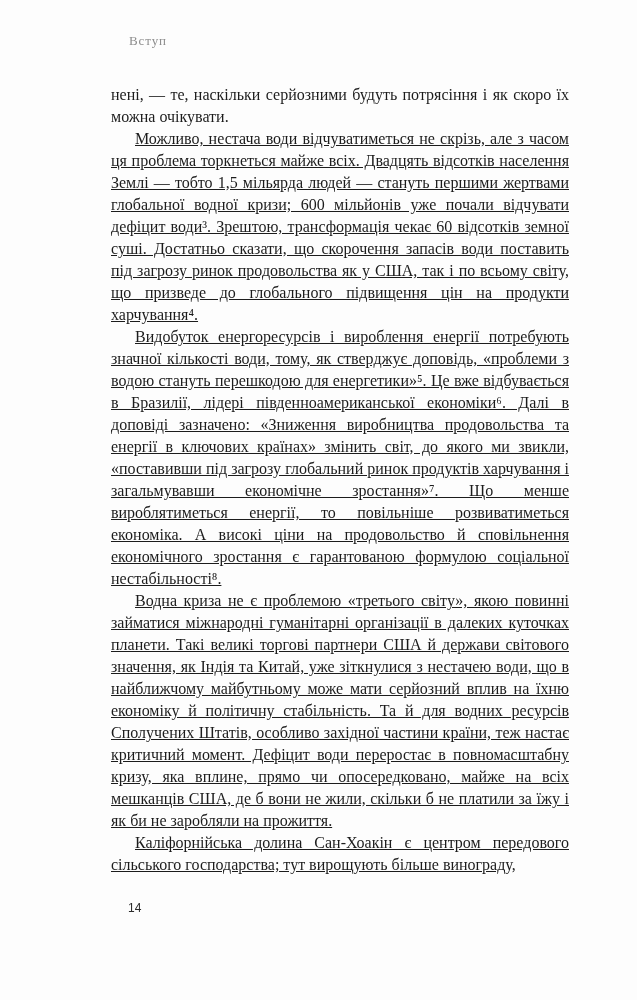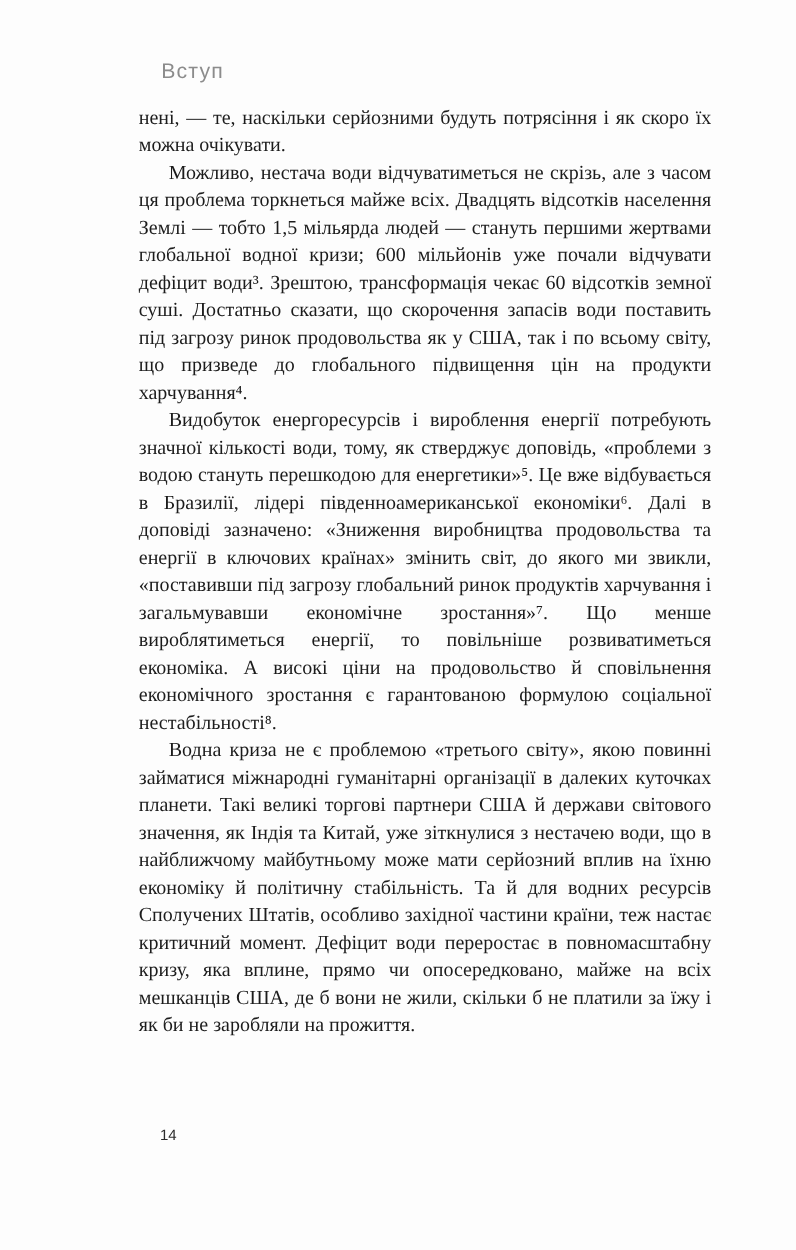--- a/index.html
+++ b/index.html
@@ -18,23 +18,23 @@
     width: 637px;
     height: 1000px;
     background: var(--page-bg);
     overflow: hidden;
     font-family: "Liberation Serif", "DejaVu Serif", serif;
     color: var(--ink);
   }
   .running-head {
     position: absolute;
     left: 129px;
-    top: 47px;
-    font-family: Liberation Sans, sans-serif;
-    font-size: 17px;
+    top: 33px;
+    font-family: Liberation Serif, serif;
+    font-size: 13px;
     letter-spacing: 0.9px;
     color: var(--muted);
   }
   .text-block {
     position: absolute;
     left: 111px;
     top: 84px;
     width: 458px;
     font-size: 16px;
     line-height: 22px;
@@ -42,20 +42,21 @@
     text-justify: inter-word;
     hyphens: none;
   }
   .text-block p {
     margin: 0;
     padding: 0;
     text-indent: 0;
   }
   .text-block p.indent {
     text-indent: 24px;
+    text-decoration: underline;
   }
   .page-number {
     position: absolute;
     left: 128px;
     top: 901px;
     font-family: "Liberation Sans", "DejaVu Sans", sans-serif;
     font-size: 12px;
     color: var(--folio);
   }
 </style>
@@ -63,16 +64,17 @@
 <body>
 
 <div class="page">
   <span class="running-head">Вступ</span>
 
   <div class="text-block" id="paragraphs">
       <p>нені, — те, наскільки серйозними будуть потрясіння і як скоро їх можна очікувати.</p>
       <p class="indent">Можливо, нестача води відчуватиметься не скрізь, але з часом ця проблема торкнеться майже всіх. Двадцять відсотків населення Землі — тобто 1,5 мільярда людей — стануть першими жертвами глобальної водної кризи; 600 мільйонів уже почали відчувати дефіцит води³. Зрештою, трансформація чекає 60 відсотків земної суші. Достатньо сказати, що скорочення запасів води поставить під загрозу ринок продовольства як у США, так і по всьому світу, що призведе до глобального підвищення цін на продукти харчування⁴.</p>
       <p class="indent">Видобуток енергоресурсів і вироблення енергії потребують значної кількості води, тому, як стверджує доповідь, «проблеми з водою стануть перешкодою для енергетики»⁵. Це вже відбувається в Бразилії, лідері південноамериканської економіки⁶. Далі в доповіді зазначено: «Зниження виробництва продовольства та енергії в ключових країнах» змінить світ, до якого ми звикли, «поставивши під загрозу глобальний ринок продуктів харчування і загальмувавши економічне зростання»⁷. Що менше вироблятиметься енергії, то повільніше розвиватиметься економіка. А високі ціни на продовольство й сповільнення економічного зростання є гарантованою формулою соціальної нестабільності⁸.</p>
       <p class="indent">Водна криза не є проблемою «третього світу», якою повинні займатися міжнародні гуманітарні організації в далеких куточках планети. Такі великі торгові партнери США й держави світового значення, як Індія та Китай, уже зіткнулися з нестачею води, що в найближчому майбутньому може мати серйозний вплив на їхню економіку й політичну стабільність. Та й для водних ресурсів Сполучених Штатів, особливо західної частини країни, теж настає критичний момент. Дефіцит води переростає в повномасштабну кризу, яка вплине, прямо чи опосередковано, майже на всіх мешканців США, де б вони не жили, скільки б не платили за їжу і як би не заробляли на прожиття.</p>
+      <p class="indent">Каліфорнійська долина Сан-Хоакін є центром передового сільського господарства; тут вирощують більше винограду,</p>
     </div>
 
   <span class="page-number">14</span>
 </div>
 
 </body></html>

